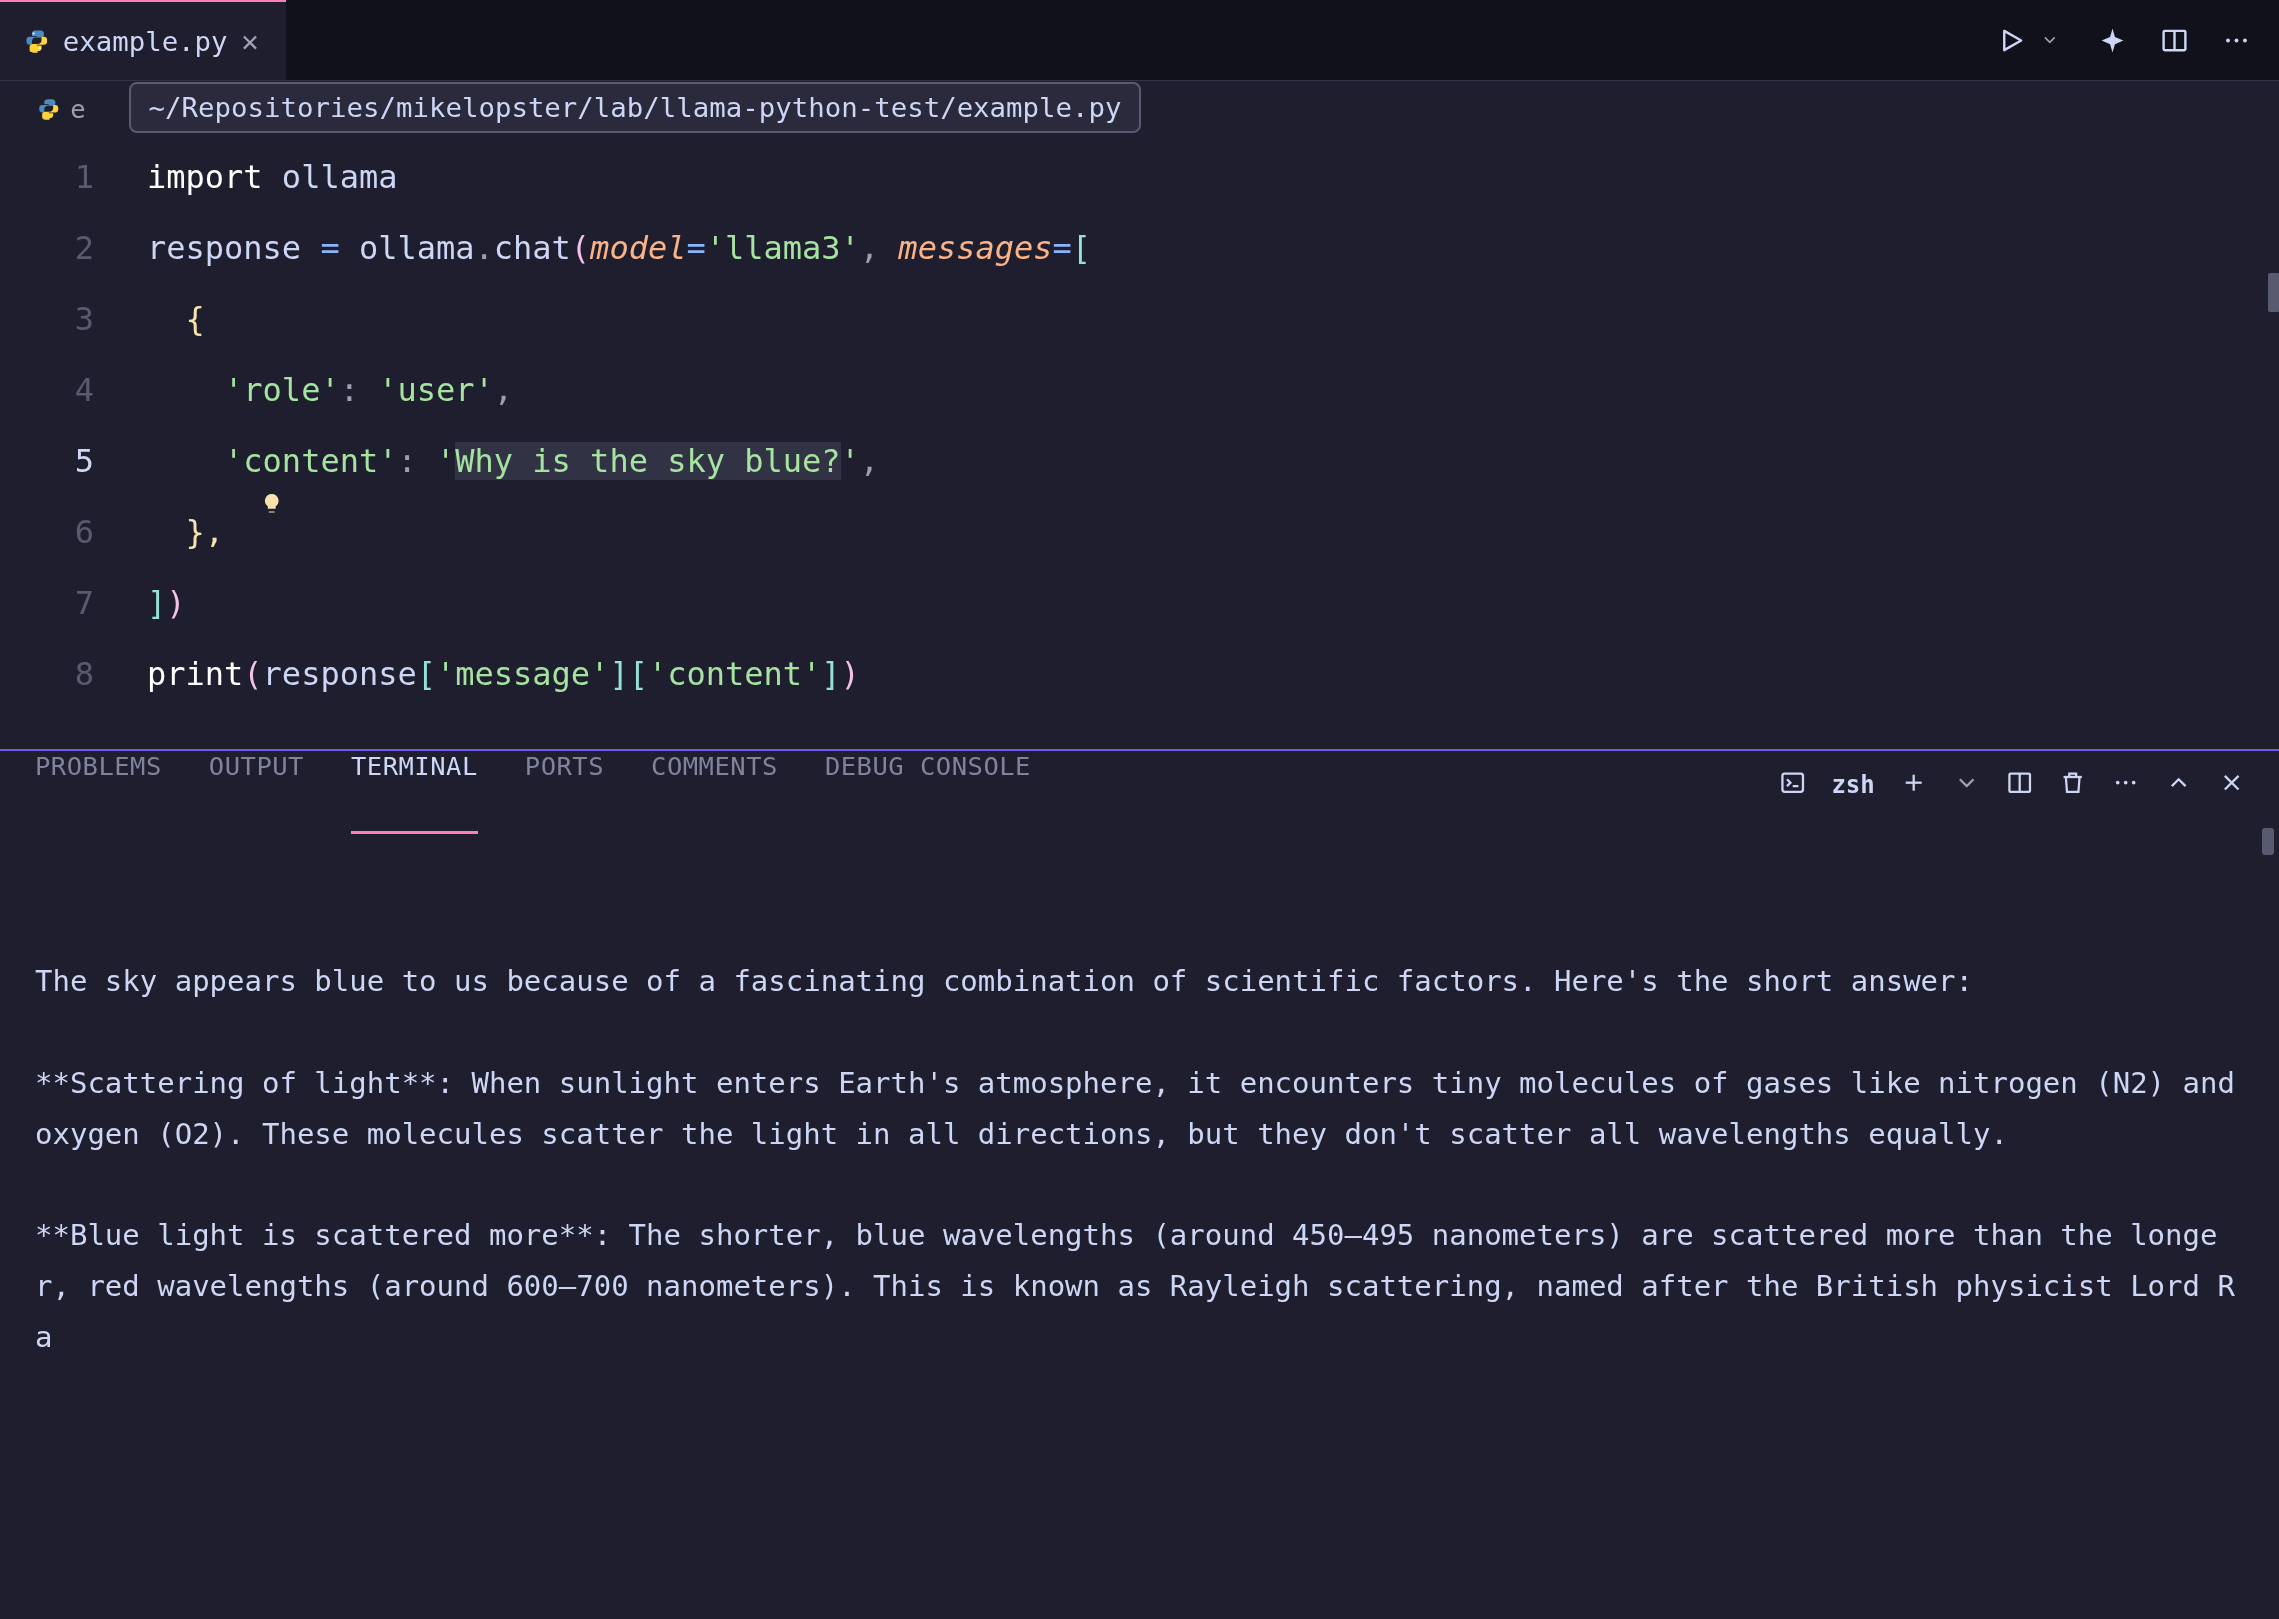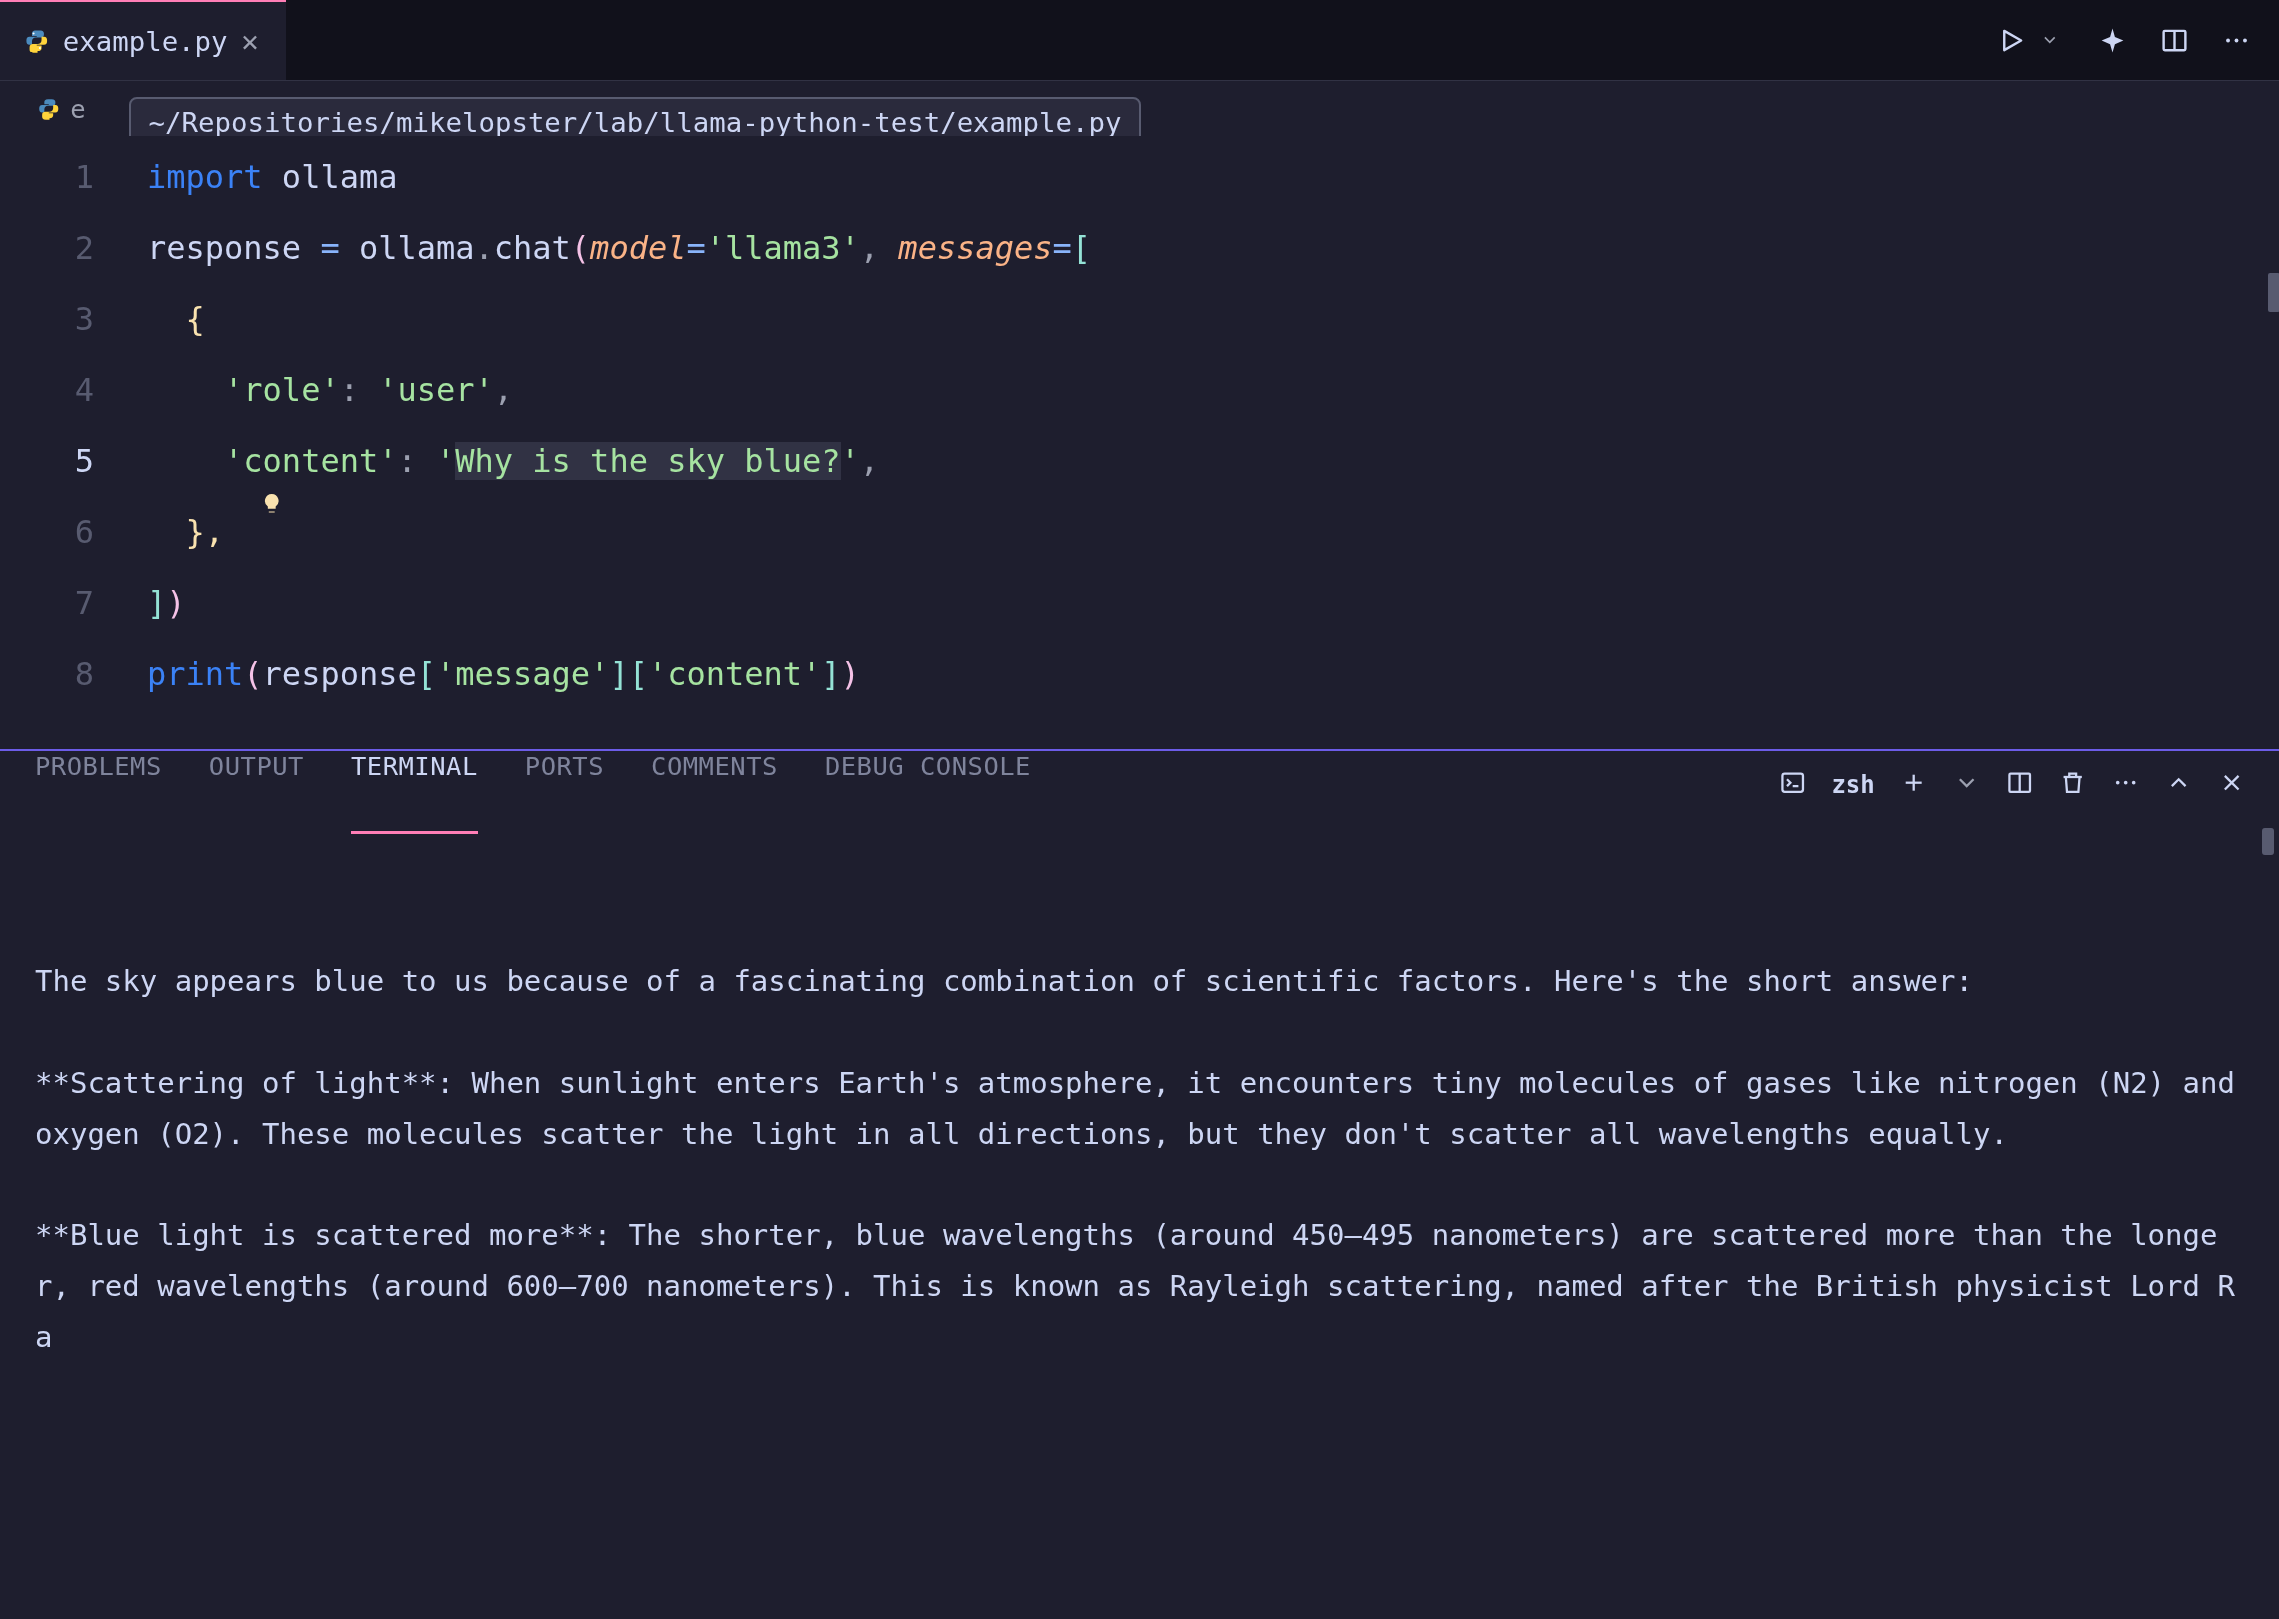--- a/index.html
+++ b/index.html
@@ -56,21 +56,21 @@
     padding-left: 37px;
     display: flex;
     align-items: center;
     font-size: 25.5px;
   }
   .bc-python-icon svg { width: 23.5px; height: 23.5px; display:block; margin-right: 9.8px; }
   .bc-text { color: #9ca0b0; }
   .path-tooltip {
     position: absolute;
     left: 129px;
-    top: 16px;
+    top: 1px;
     padding: 7.8px 17.6px;
     background: #2a2a3c;
     border: 2px solid #585b70;
     border-radius: 7.8px;
     color: #cdd6f4;
     font-size: 27.4px;
     white-space: nowrap;
   }
 
   
@@ -90,21 +90,21 @@
   .gutter {
     width: 147px;
     text-align: right;
     padding-right: 53px;
     color: #585b70;
     user-select: none;
     position: relative;
   }
   .gutter.current { color: #cdd6f4; }
   .code { color: #cdd6f4; }        
-  .imp   { color: #3b82f6; }
+  .imp   { color: #ffffff; }
   .id    { color: #cdd6f4; }
   .fn    { color: #cdd6f4; }
   .param { color: #fab387; font-style: italic; }
   .str   { color: #a6e3a1; }
   .strhl { color: #a6e3a1; background: #313244; }
   .punc  { color: #9ca0b0; }
   .paren { color: #f5c2e7; }
   .brack { color: #94e2d5; }
   .brace { color: #f9e2af; }
   .op    { color: #89b4fa; }

